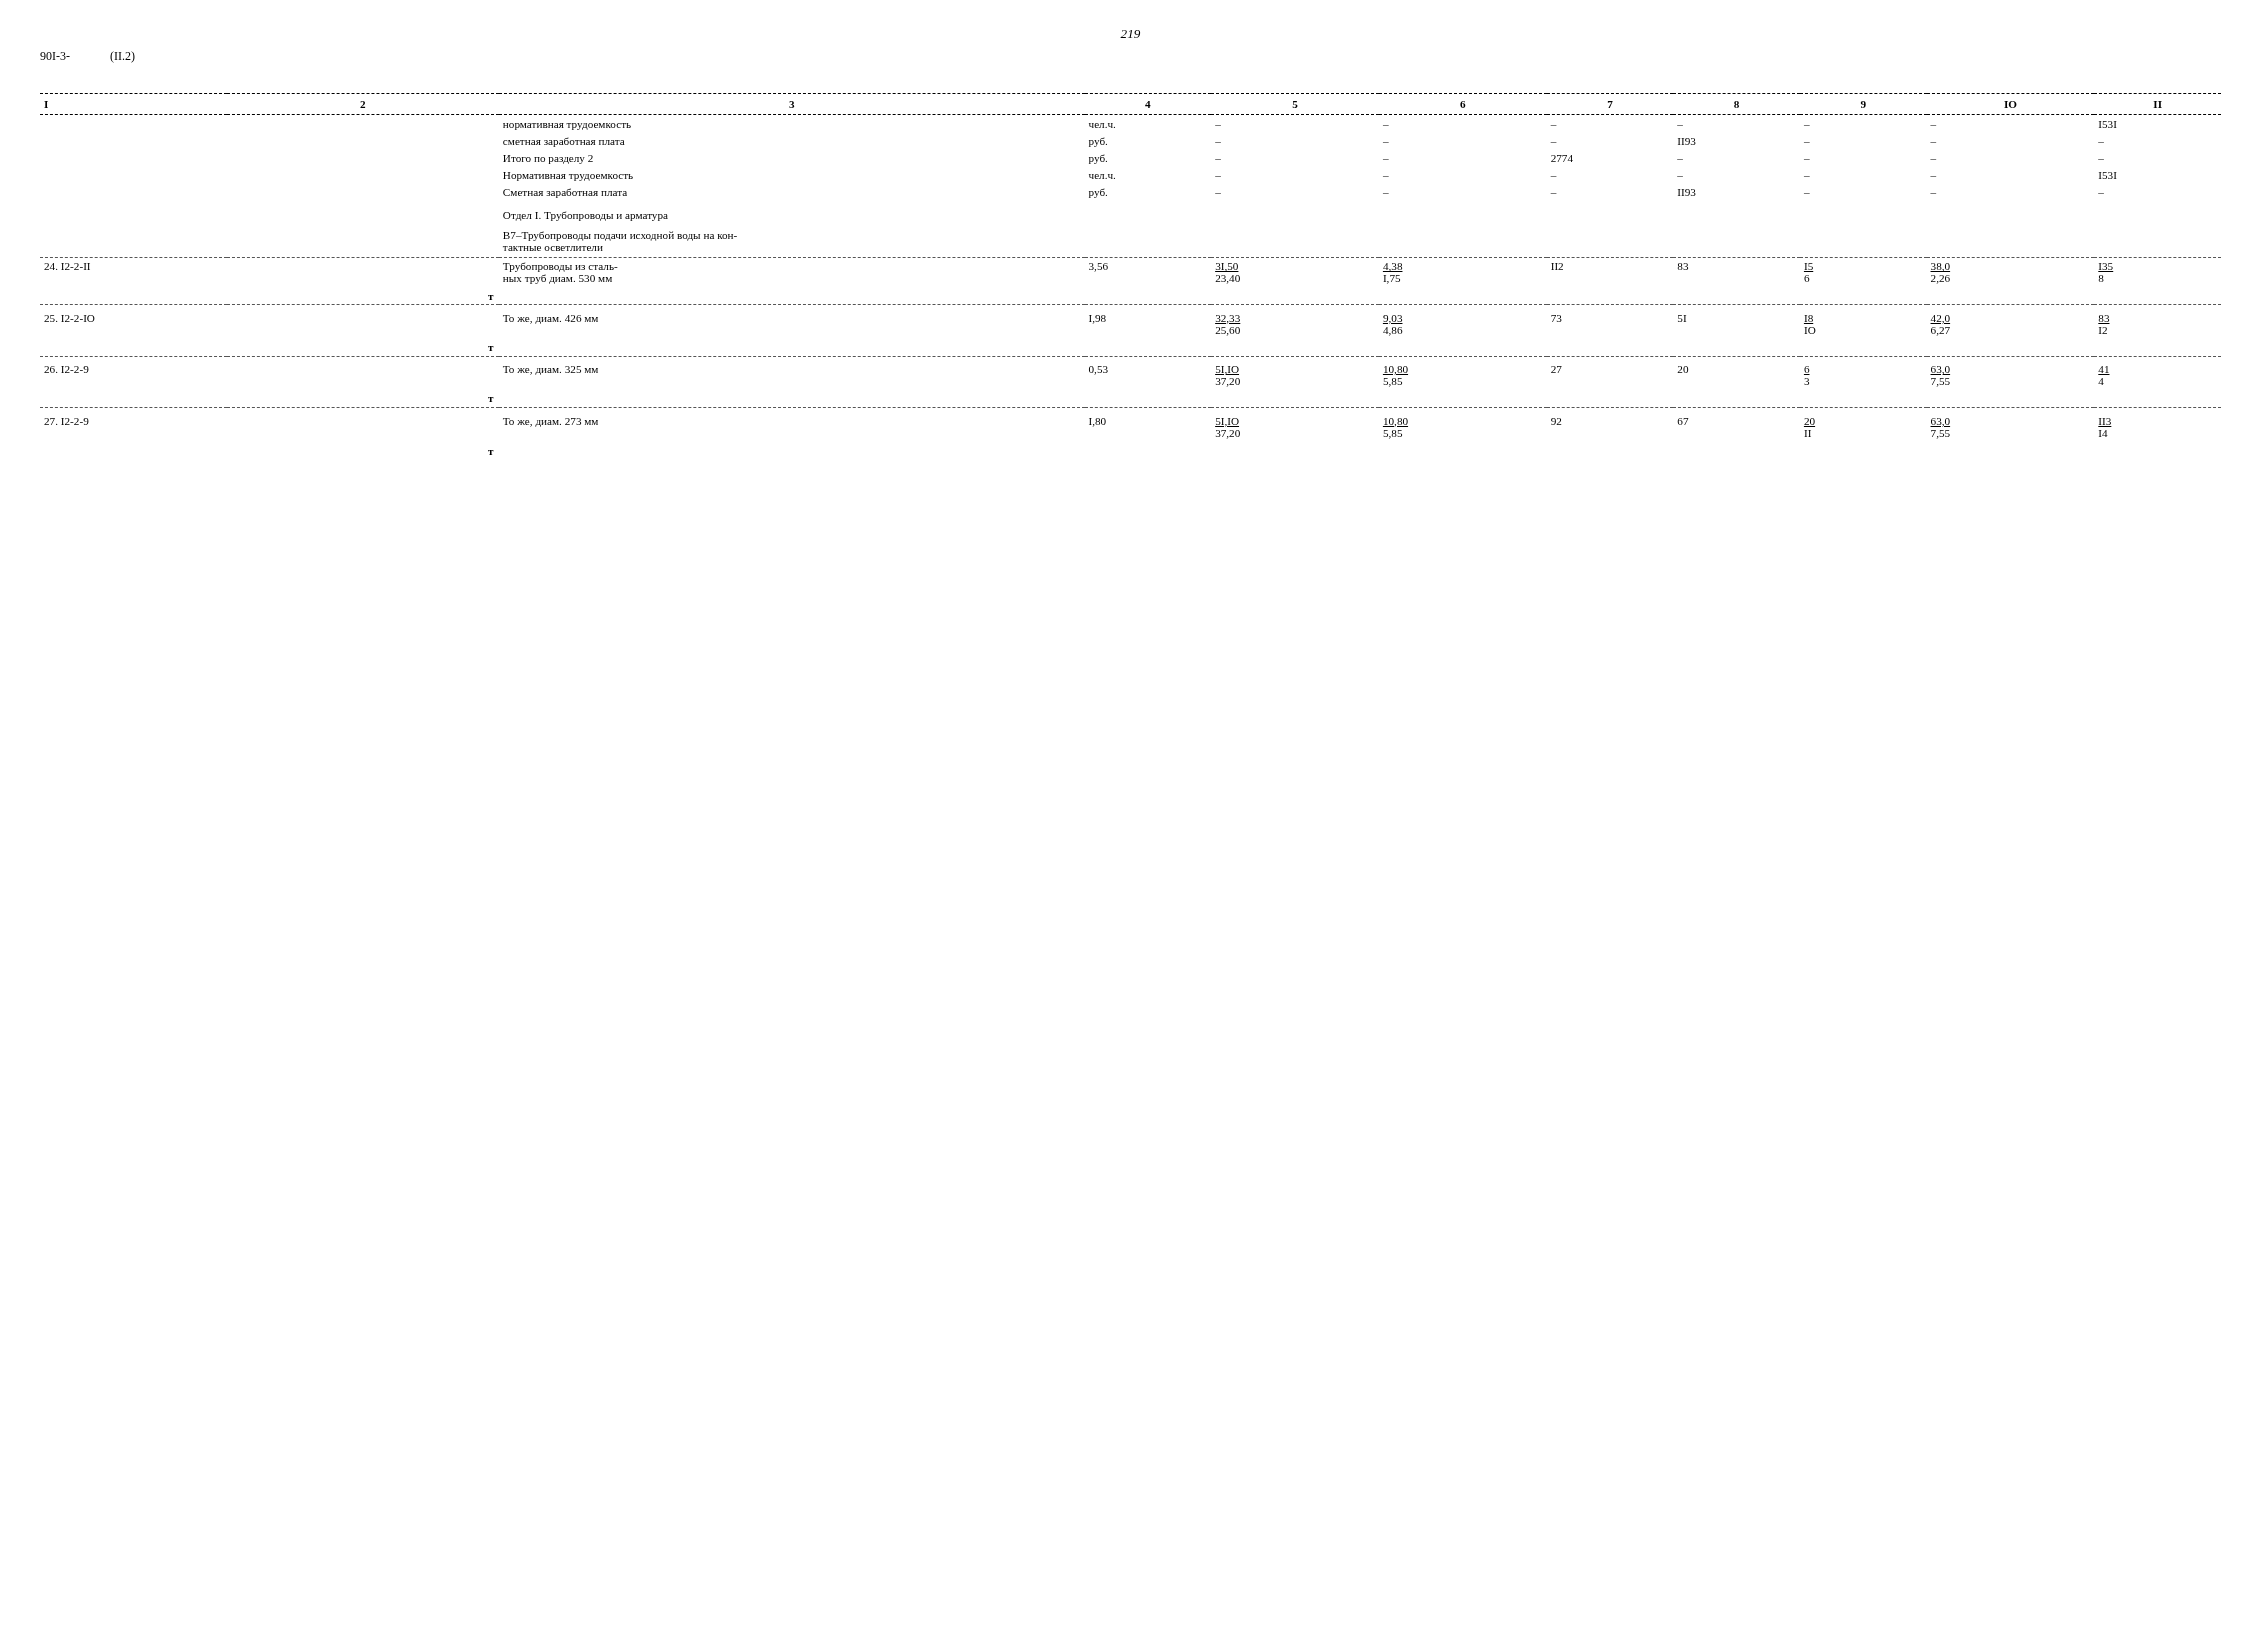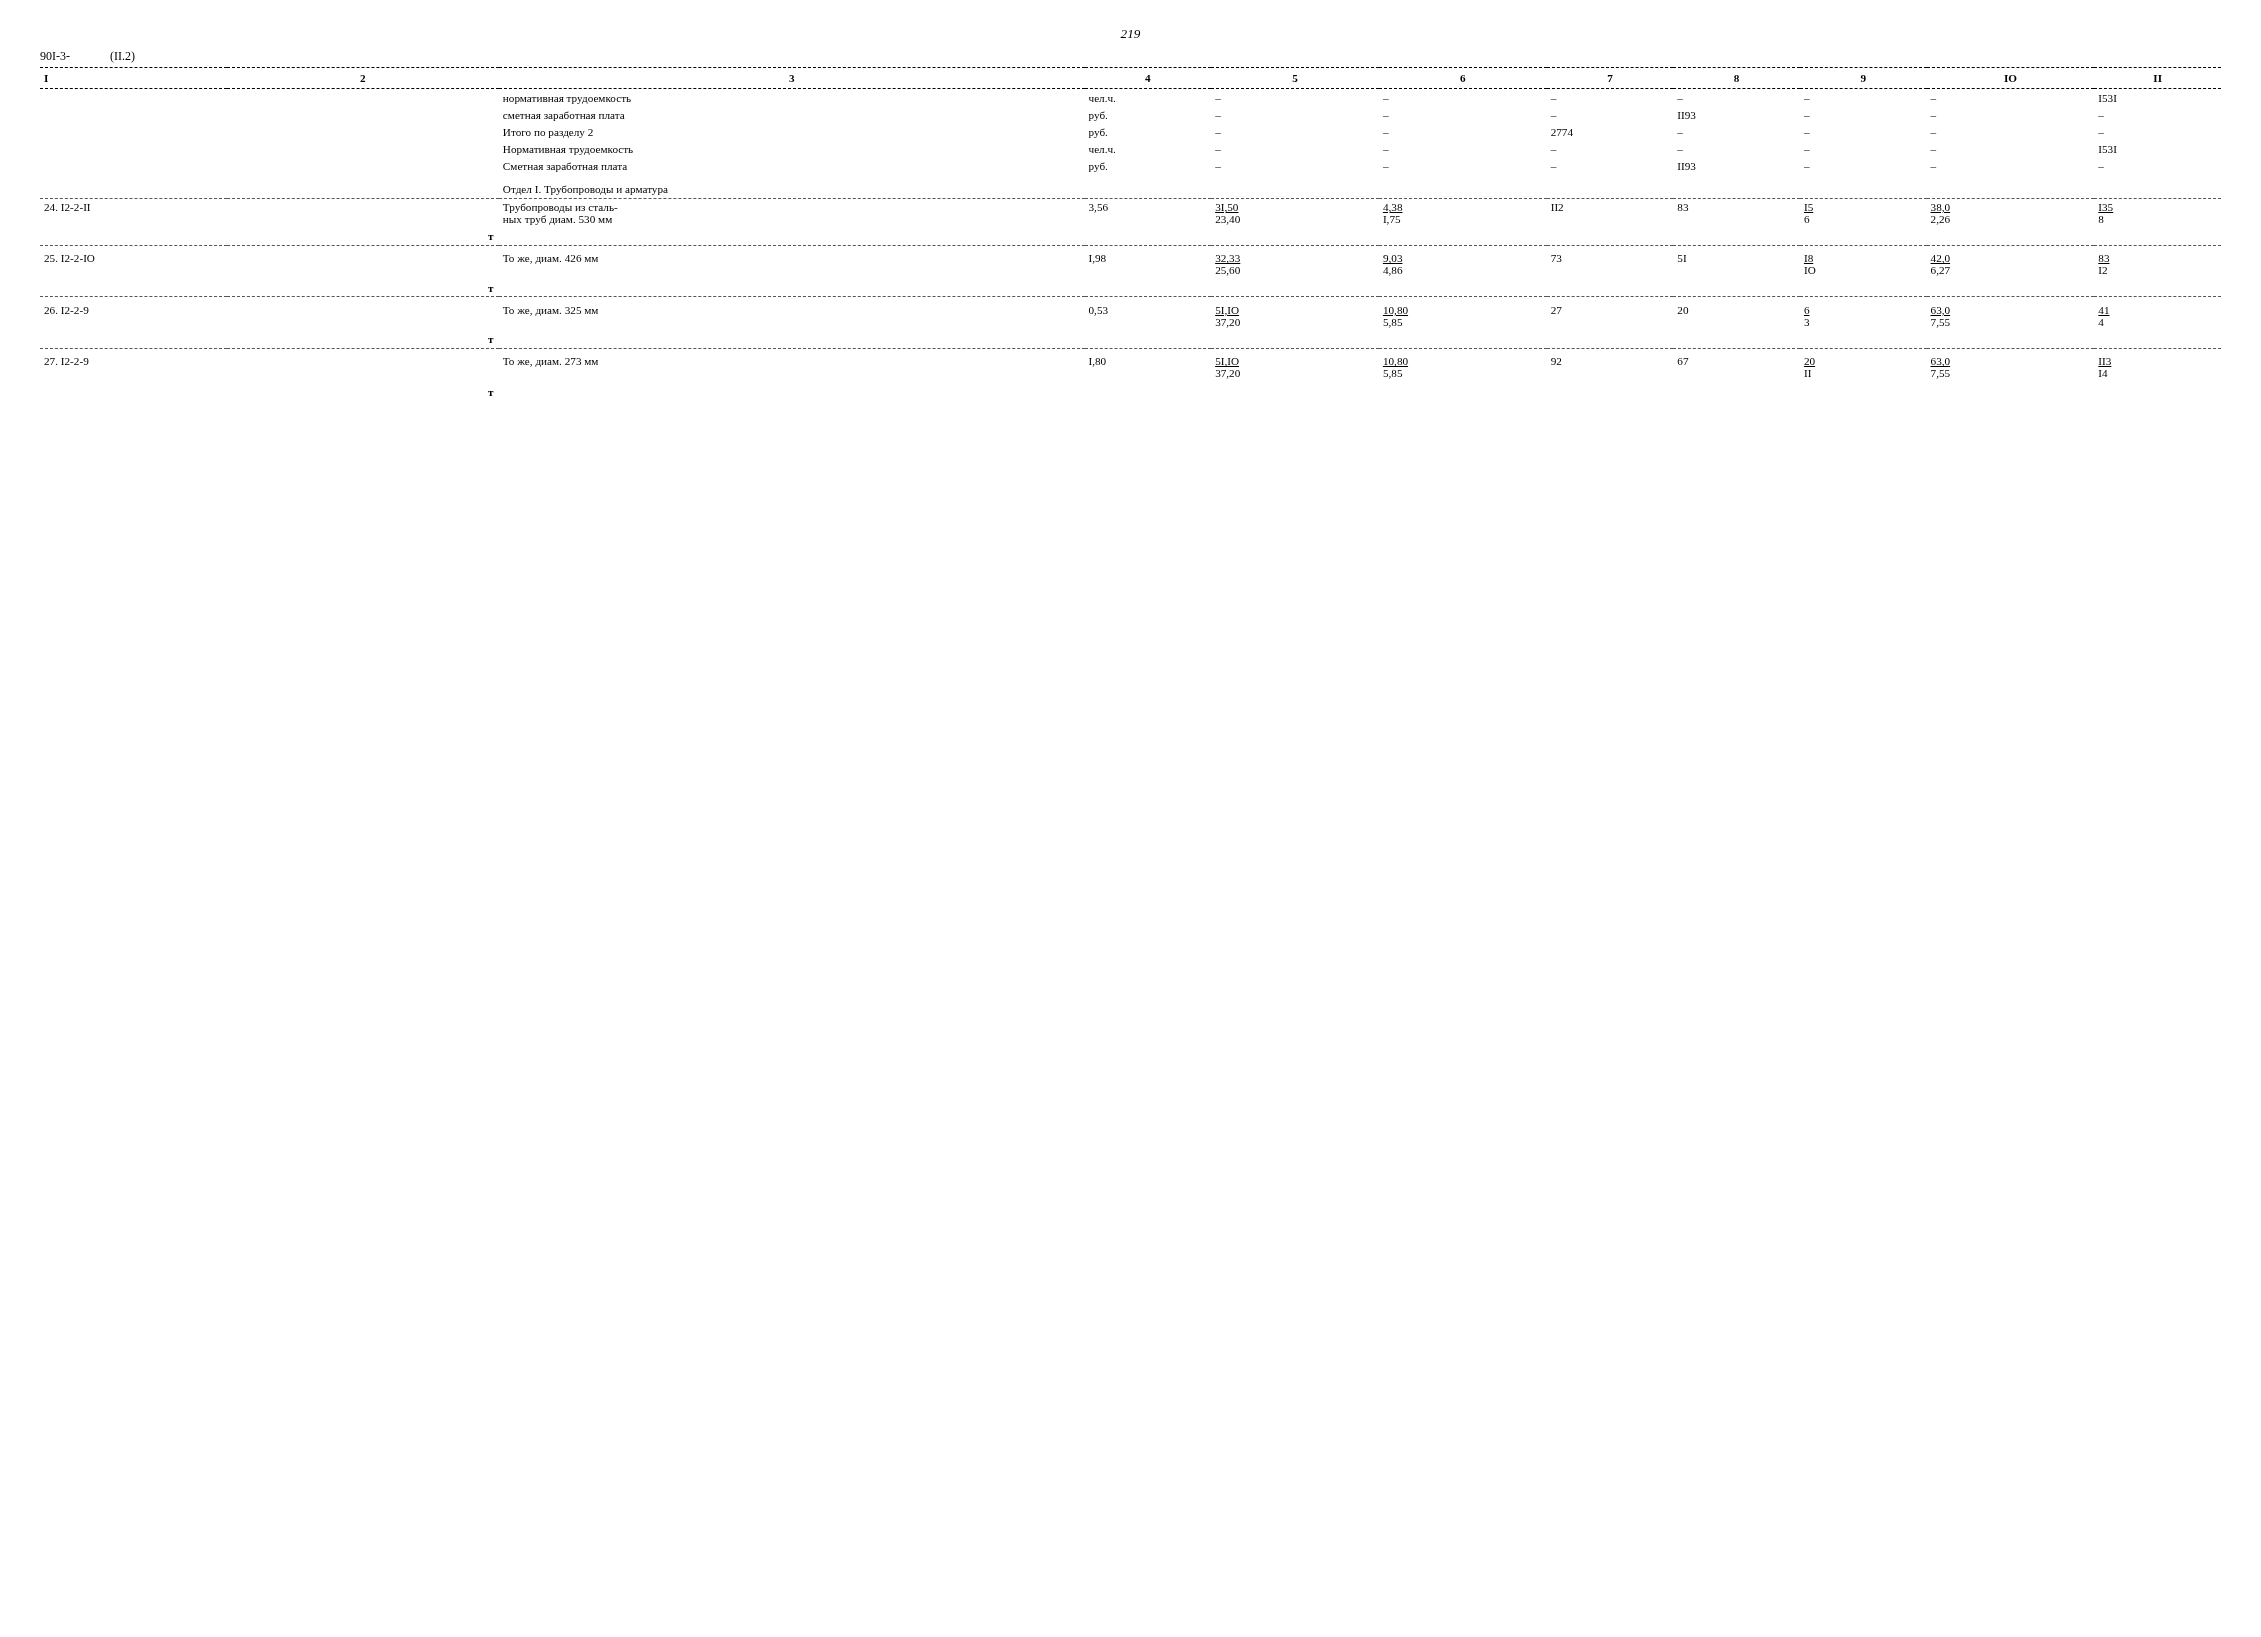--- a/index.html
+++ b/index.html
@@ -12,21 +12,21 @@
     }
     .page-number {
       text-align: center;
       font-size: 13.2px;
       margin-bottom: 6.6px;
       font-style: italic;
     }
     .header-line {
       display: flex;
       gap: 40px;
-      margin-bottom: 3px;
+      margin-bottom: 29px;
       font-size: 12px;
     }
     .main-table {
       width: 100%;
       border-collapse: collapse;
       font-size: 11.2px;
     }
     .main-table th, .main-table td {
       padding: 2.6px 4px;
       vertical-align: top;
@@ -172,20 +172,25 @@
       <td class="num-cell">–</td>
     </tr>
 
     <tr>
       <td></td>
       <td></td>
       <td colspan="9" style="padding-top:8px;margin-left:16px;">Отдел I. Трубопроводы и арматура</td>
     </tr>
 
 
+    <tr>
+      <td></td>
+      <td></td>
+      <td colspan="9" style="padding-top:5.3px; padding-bottom:4px;">В7–Трубопроводы подачи исходной воды на кон-<br>тактные осветлители</td>
+    </tr>
 
     <tr style="border-top: 0.7px dashed #555;">
       <td style="white-space:nowrap;">24. I2-2-II</td>
       <td></td>
       <td>Трубопроводы из сталь-<br>ных труб диам. 530 мм</td>
       <td class="num-cell">3,56</td>
       <td class="num-cell">
         <span class="underline">3I,50</span><br>23,40
       </td>
       <td class="num-cell">

